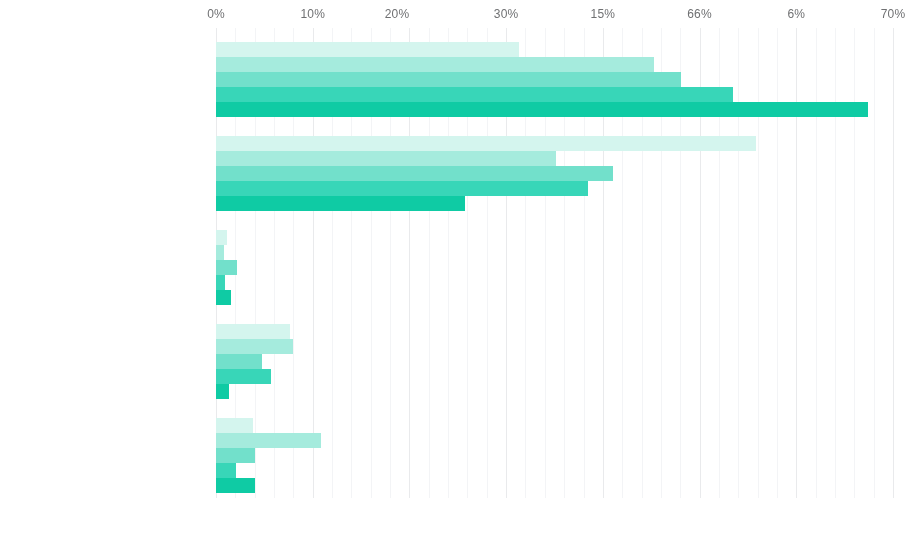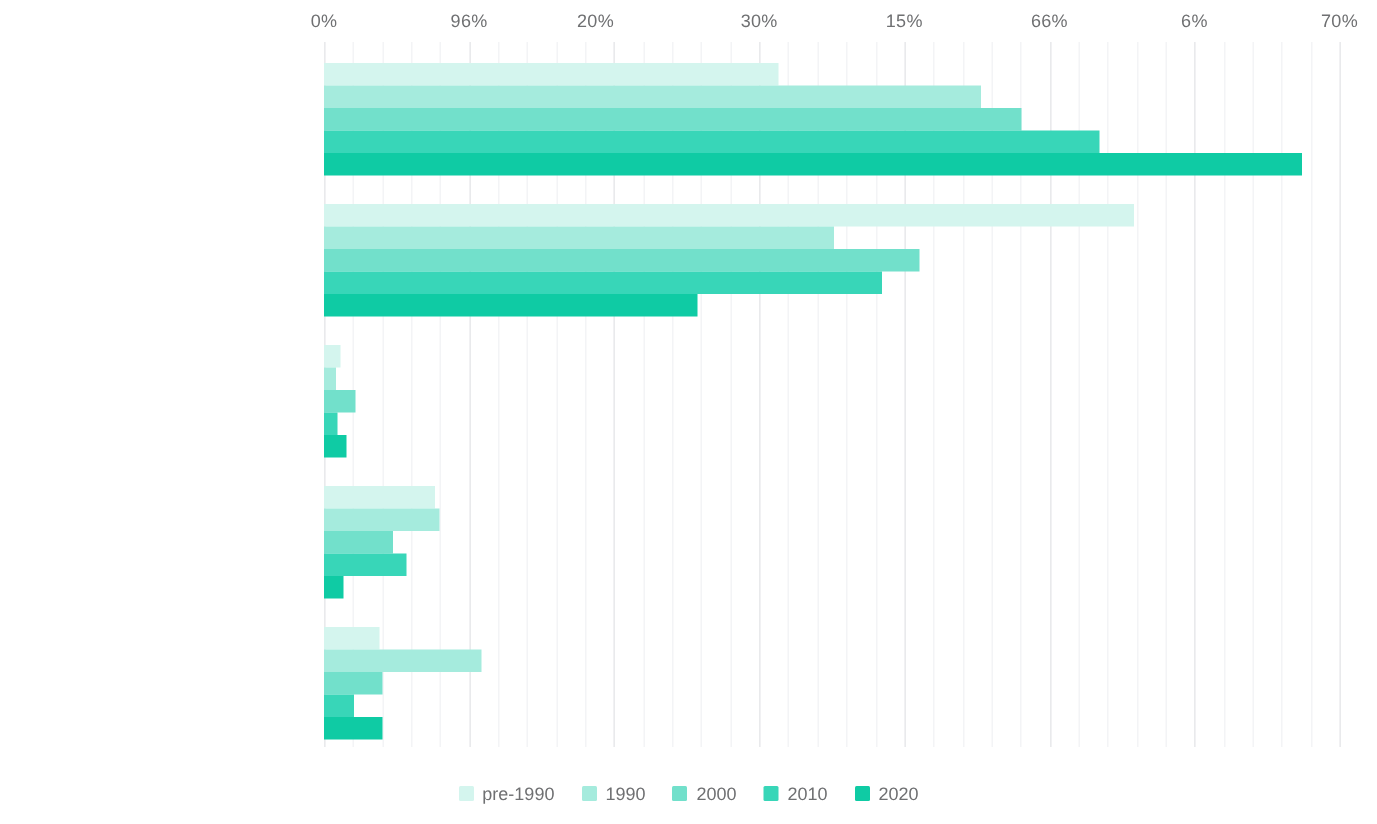--- a/index.html
+++ b/index.html
@@ -100,21 +100,21 @@
     white-space: nowrap;
   }
 </style>
 </head>
 <body>
 
 <div id="chart-root">
 
   <div class="xaxis">
       <div class="xtick-label" style="left: 216px;">0%</div>
-      <div class="xtick-label" style="left: 312.714px;">96%</div>
+      <div class="xtick-label" style="left: 312.714px;">10%</div>
       <div class="xtick-label" style="left: 397px;">20%</div>
       <div class="xtick-label" style="left: 506.143px;">30%</div>
       <div class="xtick-label" style="left: 602.857px;">15%</div>
       <div class="xtick-label" style="left: 699.571px;">66%</div>
       <div class="xtick-label" style="left: 796.286px;">6%</div>
       <div class="xtick-label" style="left: 893px; text-align: center;">70%</div>
     </div>
 
   <div class="plot-area">
     <div class="grid-layer">
@@ -185,36 +185,14 @@
         <div class="bar" title="Not applicable; I didn't go to university — 2010: 5.7%" style="top: 341px; width: 55.1271px; background: rgb(56, 214, 184);"></div>
         <div class="bar" title="Not applicable; I didn't go to university — 2020: 1.3%" style="top: 356px; width: 12.5729px; background: rgb(15, 203, 164);"></div>
         <div class="bar" title="I prefer not to say — pre-1990: 3.8%" style="top: 390px; width: 36.7514px; background: rgb(212, 245, 238);"></div>
         <div class="bar" title="I prefer not to say — 1990: 10.9%" style="top: 405px; width: 105.419px; background: rgb(165, 235, 221);"></div>
         <div class="bar" title="I prefer not to say — 2000: 4%" style="top: 420px; width: 38.6857px; background: rgb(114, 224, 203);"></div>
         <div class="bar" title="I prefer not to say — 2010: 2.1%" style="top: 435px; width: 20.31px; background: rgb(56, 214, 184);"></div>
         <div class="bar" title="I prefer not to say — 2020: 4%" style="top: 450px; width: 38.6857px; background: rgb(15, 203, 164);"></div>
       </div>
   </div>
 
-  <div class="legend">
-      <div class="legend-item">
-        <span class="legend-swatch" style="background: rgb(212, 245, 238);"></span>
-        <span class="legend-text">pre-1990</span>
-      </div>
-      <div class="legend-item">
-        <span class="legend-swatch" style="background: rgb(165, 235, 221);"></span>
-        <span class="legend-text">1990</span>
-      </div>
-      <div class="legend-item">
-        <span class="legend-swatch" style="background: rgb(114, 224, 203);"></span>
-        <span class="legend-text">2000</span>
-      </div>
-      <div class="legend-item">
-        <span class="legend-swatch" style="background: rgb(56, 214, 184);"></span>
-        <span class="legend-text">2010</span>
-      </div>
-      <div class="legend-item">
-        <span class="legend-swatch" style="background: rgb(15, 203, 164);"></span>
-        <span class="legend-text">2020</span>
-      </div>
-    </div>
 
 </div>
 
 </body></html>

